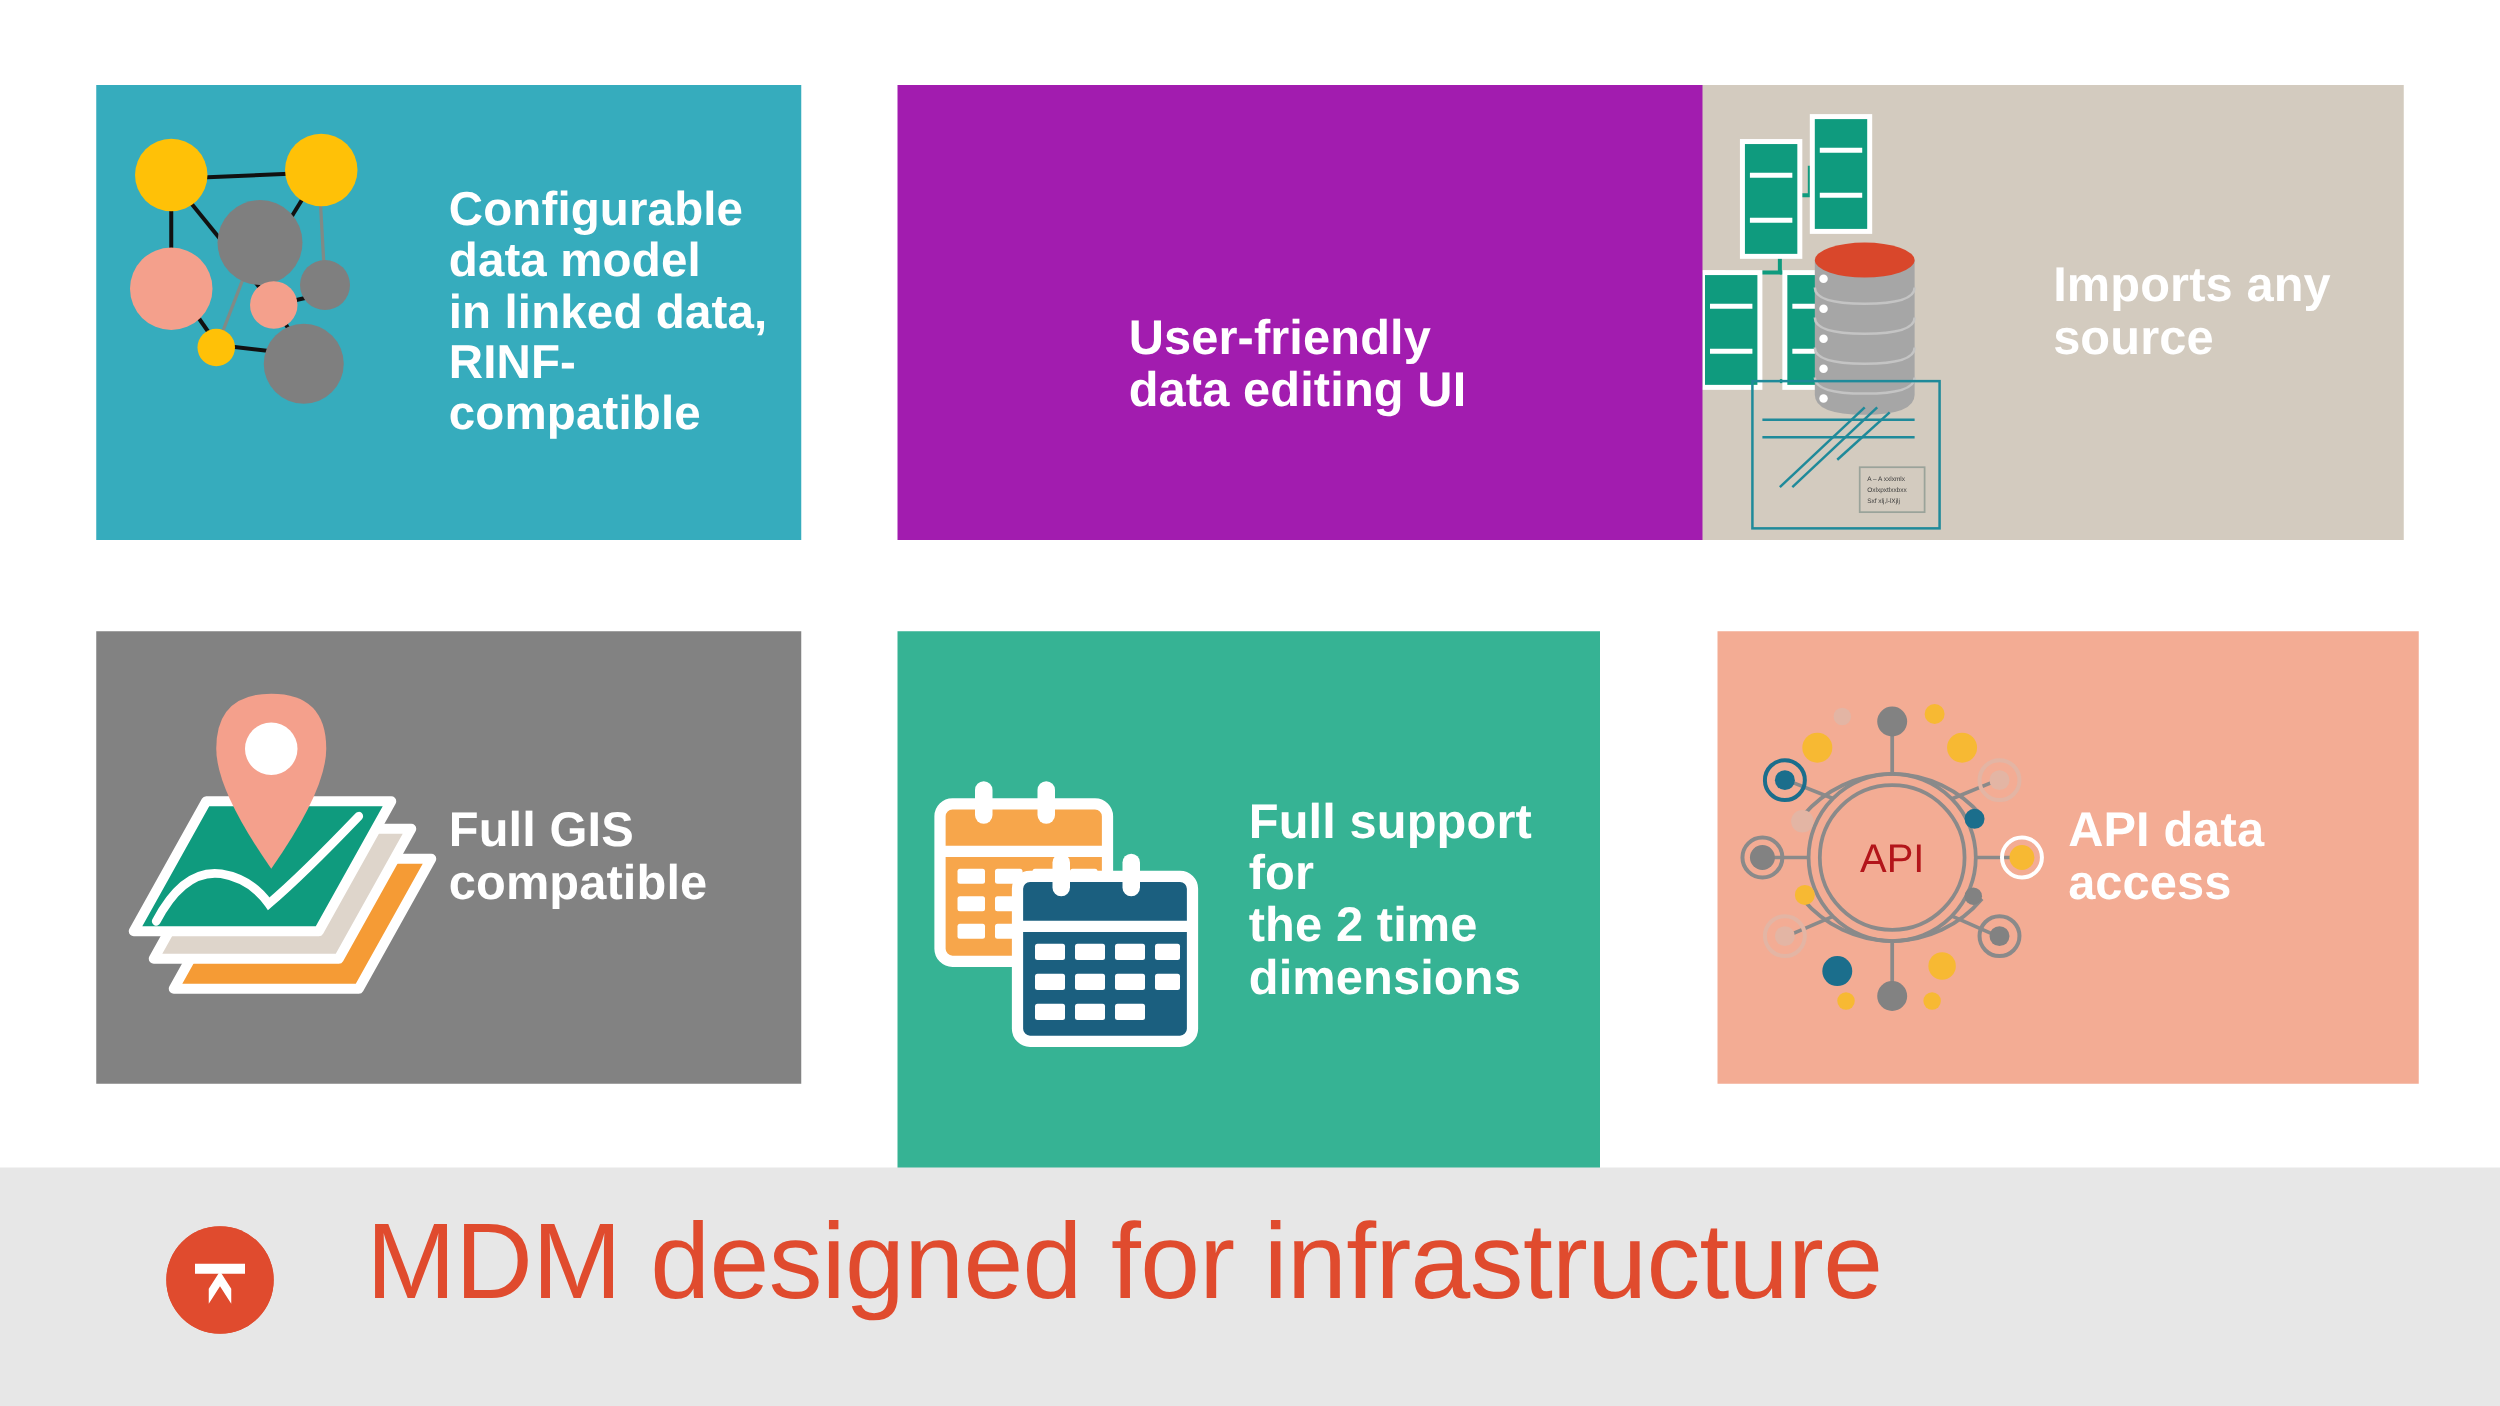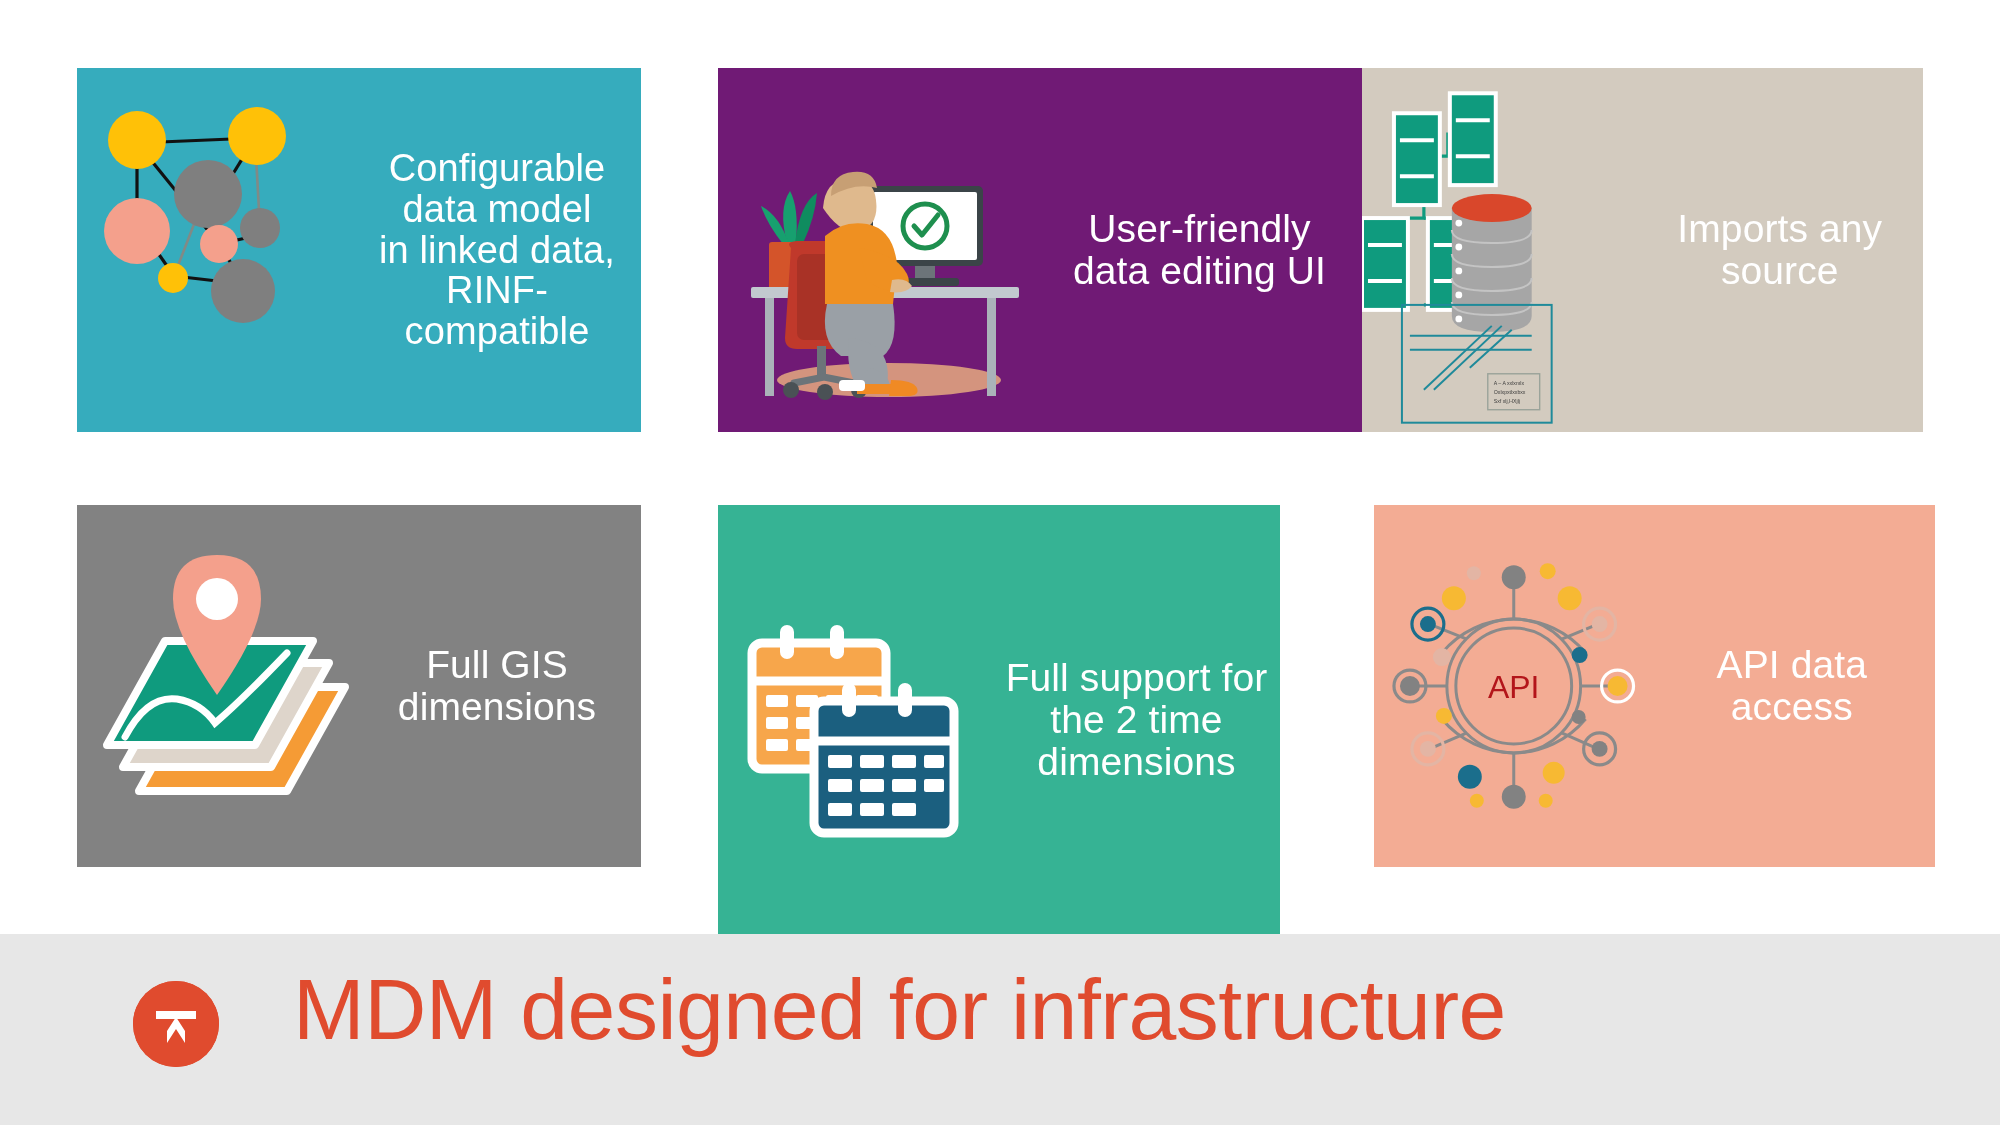--- a/index.html
+++ b/index.html
@@ -21,30 +21,30 @@
   .card .art {
     flex: 0 0 50%;
     height: 100%;
     position: relative;
   }
   .card .caption {
     flex: 1 1 auto;
     color: #ffffff;
     font-size: 37px;
     line-height: 1.07;
-    text-align: center;
-    font-weight: 400;
+    text-align: left;
+    font-weight: 700;
     letter-spacing: 0.1px;
     padding-right: 6px;
     white-space: pre-line;
   }
 
   
   #card-configurable { left: 77px;   top: 68px;  width: 564px; height: 364px; background: #36acbd; }
-  #card-editing-ui   { left: 718px;  top: 68px;  width: 646px; height: 364px; background: #701a75; }
+  #card-editing-ui   { left: 718px;  top: 68px;  width: 646px; height: 364px; background: #a21caf; flex-direction: column; }
   #card-imports      { left: 1362px; top: 68px;  width: 561px; height: 364px; background: #d3cbbf; }
   #card-gis          { left: 77px;   top: 505px; width: 564px; height: 362px; background: #828282; }
   #card-time         { left: 718px;  top: 505px; width: 562px; height: 430px; background: #36b394; }
   #card-api          { left: 1362px; top: 505px; width: 561px; height: 362px; background: #f3ac94; margin-left: 12px; }
 
   #card-imports .caption { font-size: 39px; }
   #card-api .caption { font-size: 39px; }
   #card-gis .caption { font-size: 39px; }
   #card-editing-ui .caption { font-size: 39px; }
   #card-time .caption { font-size: 39px; }
@@ -243,21 +243,21 @@
 
         <path d="M30 240 L88 136 L236 136 L178 240 z" fill="#0f9b7e" stroke="#ffffff" stroke-width="8" stroke-linejoin="round"></path>
 
         <path d="M48 232 q22 -42 52 -38 q24 4 38 24 q26 -22 72 -70" fill="none" stroke="#ffffff" stroke-width="7" stroke-linecap="round"></path>
 
         <path d="M140 50 q-44 0 -44 44 q0 33 44 96 q44 -63 44 -96 q0 -44 -44 -44 z" fill="#f4a08c"></path>
         <circle cx="140" cy="94" r="21" fill="#ffffff"></circle>
       </svg>
     </div>
     <div class="caption">Full GIS
-dimensions</div>
+compatible</div>
   </div>
 
   <div class="card" id="card-time">
     <div class="art">
       <svg viewBox="0 0 281 362" preserveAspectRatio="xMidYMid meet" aria-hidden="true">
 
         <g>
           <rect x="34" y="104" width="134" height="126" rx="10" fill="#f7a64b" stroke="#ffffff" stroke-width="9"></rect>
           <line x1="34" y1="142" x2="168" y2="142" stroke="#ffffff" stroke-width="9"></line>
           <rect x="62" y="86" width="14" height="34" rx="7" fill="#ffffff"></rect>

